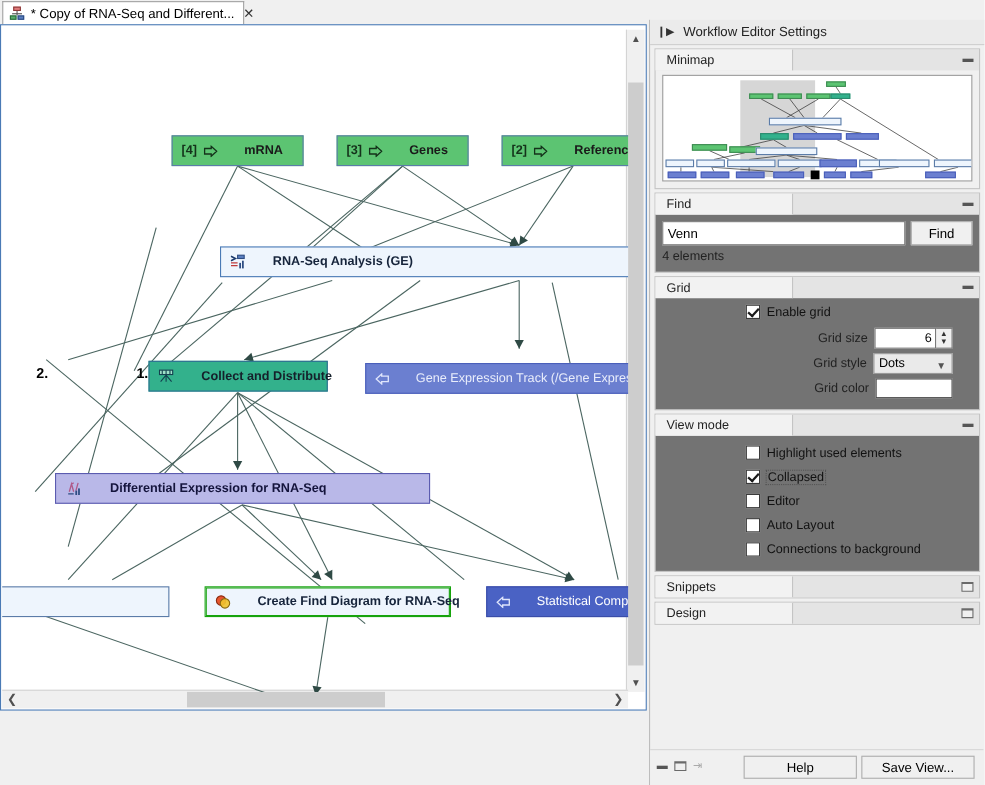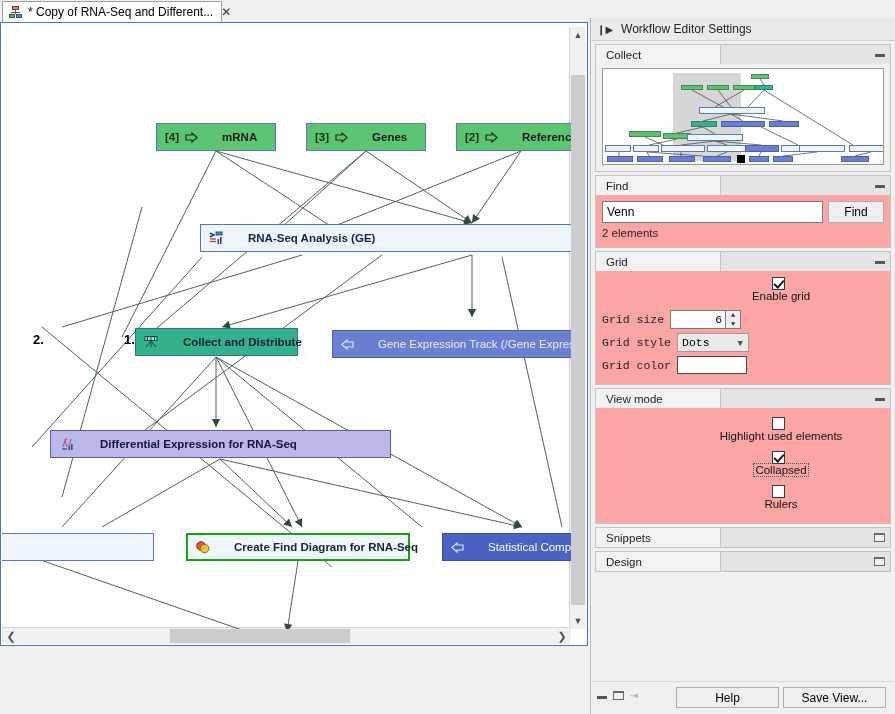--- a/index.html
+++ b/index.html
@@ -66,50 +66,50 @@
 
   
   .rpanel{position:absolute;left:590px;top:18px;width:305px;height:696px;background:#f0f0f0;border-left:1px solid #bdbdbd;box-sizing:border-box;}
   .rhead{height:22px;display:flex;align-items:center;padding-left:6px;background:#ebebeb;border-bottom:1px solid #d0d0d0;}
   .rhead .ttl{margin-left:8px;font-size:12px;color:#222;}
   .pane{margin:3px 4px 0 4px;border:1px solid #c4c4c4;background:#f0f0f0;}
   .pane-hdr{height:19px;display:flex;align-items:center;background:#e4e4e4;position:relative;}
   .pane-hdr .name{height:19px;min-width:100px;padding:0 14px 0 10px;display:flex;align-items:center;
                   background:#f2f2f2;border-right:1px solid #c4c4c4;font-size:11.5px;color:#222;}
   .pane-hdr .ctl{position:absolute;right:5px;top:4px;font-size:10px;color:#555;line-height:10px;cursor:pointer;}
-  .pane-body{background:#fca5a5;padding:6px 6px 8px 6px;}
+  .pane-body{background:#737373;padding:6px 6px 8px 6px;}
 
   .minimap{height:95px;border:1px solid #9a9a9a;background:#fff;margin:4px 6px 6px 6px;position:relative;overflow:hidden;}
   .mm-view{position:absolute;background:#cfcfcf;opacity:.85;}
   .mm-n{position:absolute;box-sizing:border-box;}
   .mm-g{background:#5cc472;border:1px solid #3f8b53;}
   .mm-t{background:#33b18c;border:1px solid #2a8a6e;}
   .mm-p{background:#eef5fd;border:1px solid #5b7ca8;}
   .mm-b{background:#6b7fd0;border:1px solid #4a5fba;}
   .mm-k{background:#000;}
 
   .findrow{display:flex;gap:5px;align-items:center;}
   #find-input{flex:1;height:22px;border:1px solid #7a7a7a;background:#fff;box-sizing:border-box;
               font-family:"Liberation Sans",sans-serif;font-size:12px;padding:0 4px;color:#000;}
   #find-btn{width:56px;height:22px;}
   .findstatus{margin-top:4px;font-size:11.5px;color:#222;}
 
-  .frow{display:flex;align-items:center;justify-content:flex-start;margin-bottom:4px;font-family:Liberation Mono, monospace;}
+  .frow{display:flex;align-items:center;justify-content:flex-end;margin-bottom:4px;}
   .frow .lab{font-size:11.5px;color:#222;margin-right:6px;}
   .numbox{width:56px;height:19px;border:1px solid #7a7a7a;background:#fff;box-sizing:border-box;
           text-align:right;padding-right:3px;font-size:11.5px;line-height:18px;color:#000;}
   .numspin{width:15px;height:19px;border:1px solid #7a7a7a;border-left:none;background:#f0f0f0;box-sizing:border-box;
            display:flex;flex-direction:column;}
   .numspin div{flex:1;display:flex;align-items:center;justify-content:center;font-size:7px;color:#333;}
   .selbox{width:72px;height:19px;border:1px solid #9a9a9a;background:#eaeaea;box-sizing:border-box;
           display:flex;align-items:center;padding-left:4px;font-size:11.5px;position:relative;color:#000;}
   .selbox .cv{position:absolute;right:5px;top:5px;font-size:9px;color:#555;}
   .colorbox{width:70px;height:18px;border:1px solid #4a4a4a;background:#fff;box-sizing:border-box;}
 
-  .cbrow{display:flex;align-items:center;margin:0 0 9px 76px;flex-direction:column;}
+  .cbrow{display:flex;align-items:center;margin:0 0 9px 76px;}
   .cb{width:13px;height:13px;border:1px solid #3a3a3a;background:#fff;box-sizing:border-box;
       position:relative;flex:none;margin-right:6px;}
   .cb.on:after{content:"";position:absolute;left:3px;top:0px;width:4px;height:8px;
                border:solid #1a1a1a;border-width:0 2px 2px 0;transform:rotate(42deg);}
   .cbrow .ct{font-size:11.5px;color:#111;}
   .cbrow .ct.focus{outline:1px dotted #555;padding:0 1px;}
 
   .collapsed-pane .pane-hdr{height:19px;}
   .folder-ic{width:11px;height:9px;border:1px solid #6a6a6a;border-top-width:2px;box-sizing:border-box;background:#f0f0f0;}
 
@@ -293,21 +293,21 @@
 
   <div class="rpanel">
 
     <div class="rhead">
       <span style="font-size:10px;color:#333;">❙▶</span>
       <span class="ttl">Workflow Editor Settings</span>
     </div>
 
     <div class="pane">
       <div class="pane-hdr">
-        <span class="name">Collect</span>
+        <span class="name">Minimap</span>
         <span class="ctl">▬</span>
       </div>
       <div class="minimap" id="minimap">
           <div class="mm-view" style="left: 70px; top: 4px; width: 68px; height: 88px;"></div>
           <svg width="295" height="95" style="position: absolute; left: 0px; top: 0px;">
             <path d="M157 10 L161 16" stroke="#3a3a3a" stroke-width="0.7" fill="none"></path>
             <path d="M89 21 L120 38" stroke="#3a3a3a" stroke-width="0.7" fill="none"></path>
             <path d="M115 21 L128 38" stroke="#3a3a3a" stroke-width="0.7" fill="none"></path>
             <path d="M141 21 L112 38" stroke="#3a3a3a" stroke-width="0.7" fill="none"></path>
             <path d="M161 21 L145 38" stroke="#3a3a3a" stroke-width="0.7" fill="none"></path>
@@ -366,21 +366,21 @@
     <div class="pane">
       <div class="pane-hdr">
         <span class="name">Find</span>
         <span class="ctl">▬</span>
       </div>
       <div class="pane-body">
         <div class="findrow">
           <input id="find-input" type="text" value="Venn" style="">
           <div class="btn" id="find-btn">Find</div>
         </div>
-        <div class="findstatus">2 elements</div>
+        <div class="findstatus">4 elements</div>
       </div>
     </div>
 
     <div class="pane">
       <div class="pane-hdr">
         <span class="name">Grid</span>
         <span class="ctl">▬</span>
       </div>
       <div class="pane-body">
         <div class="cbrow" style="margin-left:76px;margin-bottom:8px;">
@@ -421,21 +421,29 @@
           <div class="cbrow">
             <span class="cb"></span>
             <span class="ct">Highlight used elements</span>
           </div>
           <div class="cbrow">
             <span class="cb on"></span>
             <span class="ct focus">Collapsed</span>
           </div>
           <div class="cbrow">
             <span class="cb"></span>
-            <span class="ct">Rulers</span>
+            <span class="ct">Editor</span>
+          </div>
+          <div class="cbrow">
+            <span class="cb"></span>
+            <span class="ct">Auto Layout</span>
+          </div>
+          <div class="cbrow">
+            <span class="cb"></span>
+            <span class="ct">Connections to background</span>
           </div>
         </div>
     </div>
 
     <div class="pane collapsed-pane">
       <div class="pane-hdr">
         <span class="name">Snippets</span>
         <span class="ctl" style="top:5px;"><span class="folder-ic" style="display:inline-block;"></span></span>
       </div>
     </div>

